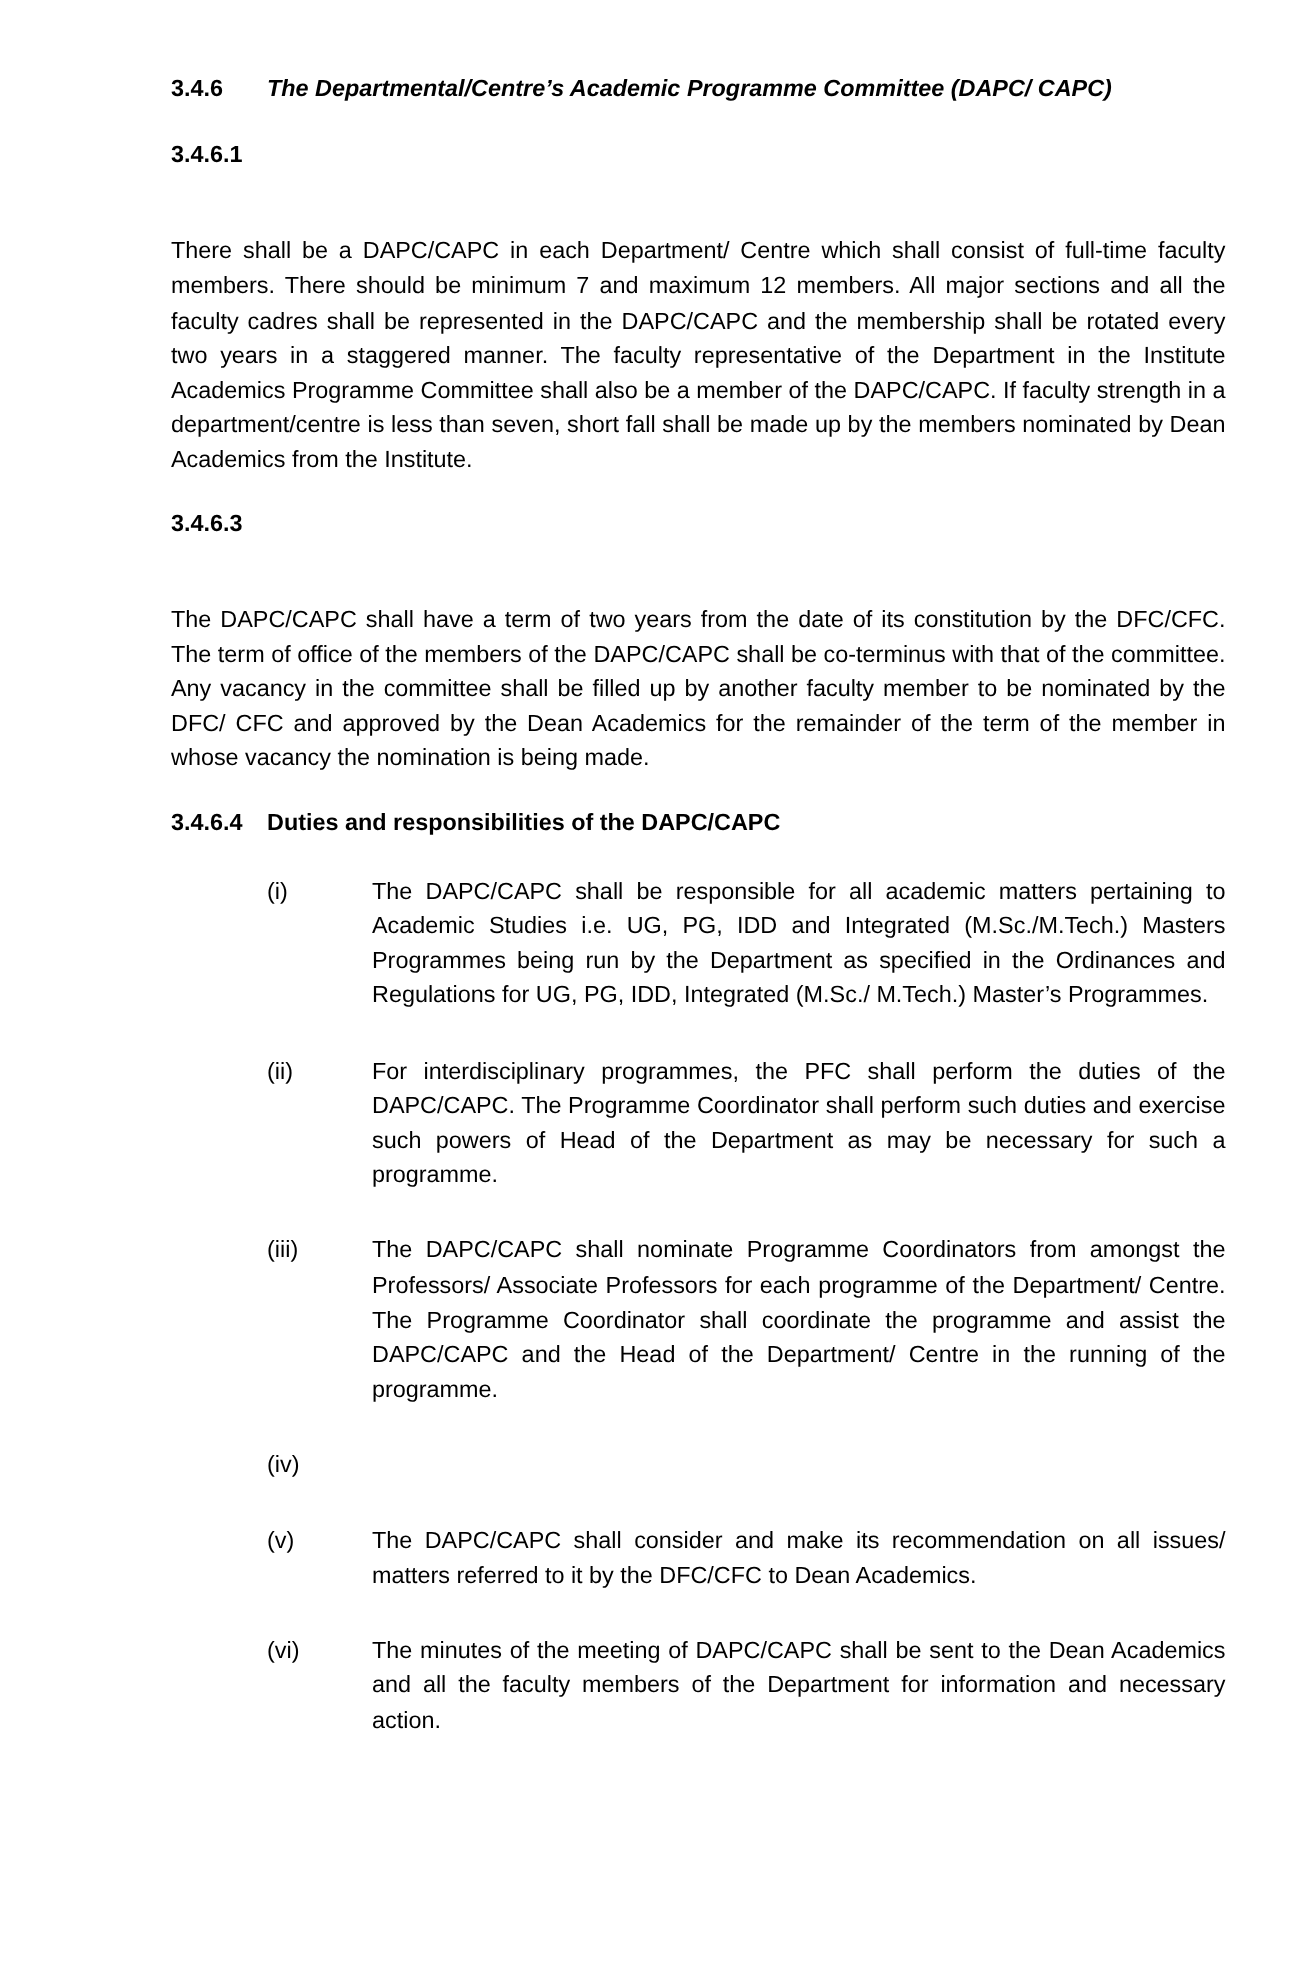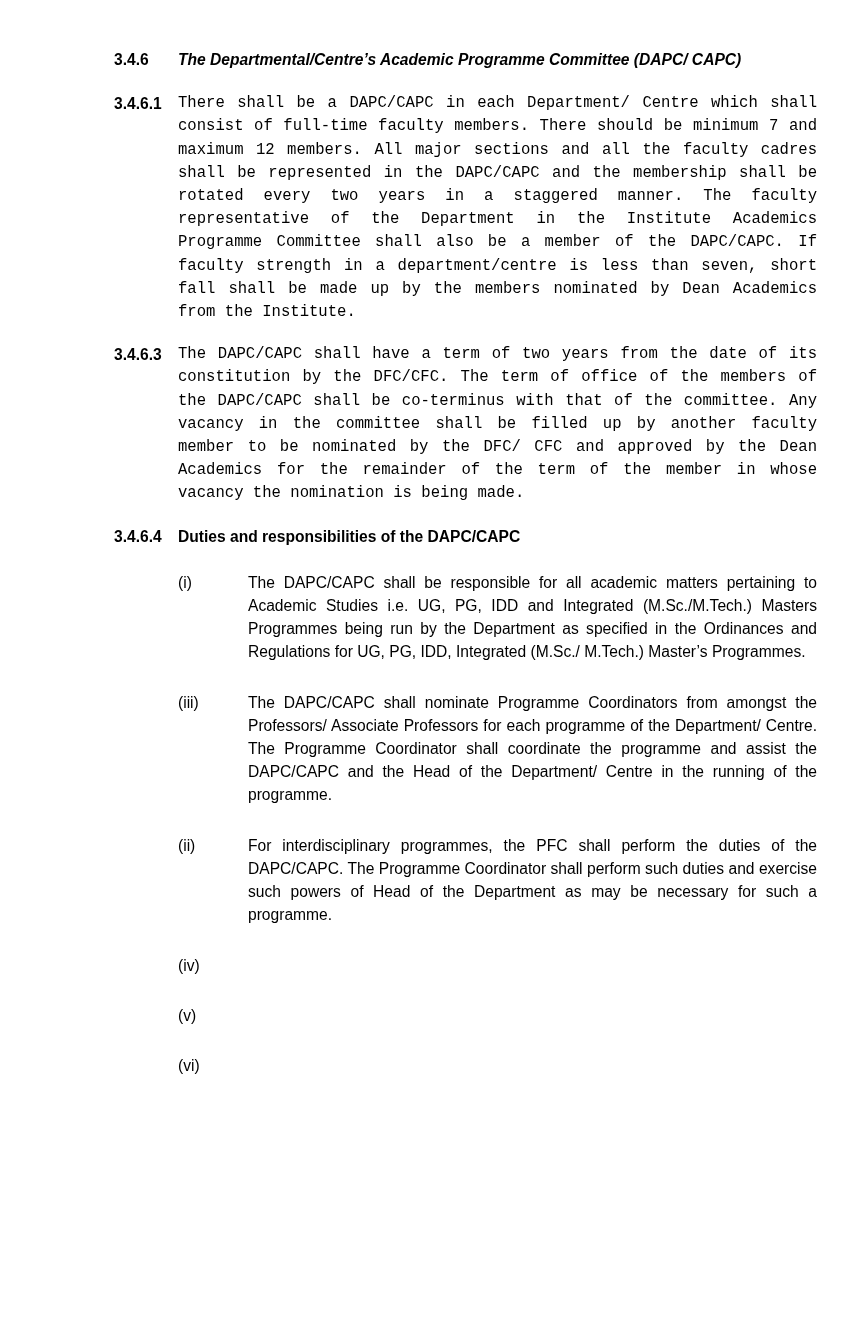--- a/index.html
+++ b/index.html
@@ -35,25 +35,25 @@
     margin-bottom: 21px;
   }
   .heading .htext {
     flex: 1;
     font-weight: bold;
     text-align: left;
     font-style: italic;
   }
   .para {
     margin-bottom: 19px;
+    flex-direction: column;
   }
   .para .ptext {
     flex: 1;
     text-align: justify;
-    font-family: Liberation Mono, monospace;
   }
   .subheading {
     margin-bottom: 23px;
     justify-content: flex-end;
   }
   .subheading .htext {
     flex: 1;
     font-weight: bold;
     text-align: left;
   }
@@ -103,36 +103,38 @@
   </div>
 
   <div class="list">
 
     <div class="item">
       <span class="label">(i)</span>
       <span class="itext">The DAPC/CAPC shall be responsible for all academic matters pertaining to Academic Studies i.e. UG, PG, IDD and Integrated (M.Sc./M.Tech.) Masters Programmes being run by the Department as specified in the Ordinances and Regulations for UG, PG, IDD, Integrated (M.Sc./ M.Tech.) Master’s Programmes.</span>
     </div>
 
     <div class="item">
-      <span class="label">(iii)</span>
-      <span class="itext">The DAPC/CAPC shall nominate Programme Coordinators from amongst the Professors/ Associate Professors for each programme of the Department/ Centre. The Programme Coordinator shall coordinate the programme and assist the DAPC/CAPC and the Head of the Department/ Centre in the running of the programme.</span>
+      <span class="label">(ii)</span>
+      <span class="itext">For interdisciplinary programmes, the PFC shall perform the duties of the DAPC/CAPC. The Programme Coordinator shall perform such duties and exercise such powers of Head of the Department as may be necessary for such a programme.</span>
     </div>
 
     <div class="item">
-      <span class="label">(ii)</span>
-      <span class="itext">For interdisciplinary programmes, the PFC shall perform the duties of the DAPC/CAPC. The Programme Coordinator shall perform such duties and exercise such powers of Head of the Department as may be necessary for such a programme.</span>
+      <span class="label">(iii)</span>
+      <span class="itext">The DAPC/CAPC shall nominate Programme Coordinators from amongst the Professors/ Associate Professors for each programme of the Department/ Centre. The Programme Coordinator shall coordinate the programme and assist the DAPC/CAPC and the Head of the Department/ Centre in the running of the programme.</span>
     </div>
 
     <div class="item">
       <span class="label">(iv)</span>
     </div>
 
     <div class="item">
       <span class="label">(v)</span>
+      <span class="itext">The DAPC/CAPC shall consider and make its recommendation on all issues/ matters referred to it by the DFC/CFC to Dean Academics.</span>
     </div>
 
     <div class="item">
       <span class="label">(vi)</span>
+      <span class="itext">The minutes of the meeting of DAPC/CAPC shall be sent to the Dean Academics and all the faculty members of the Department for information and necessary action.</span>
     </div>
 
   </div>
 
 </div>
 
 </body></html>

